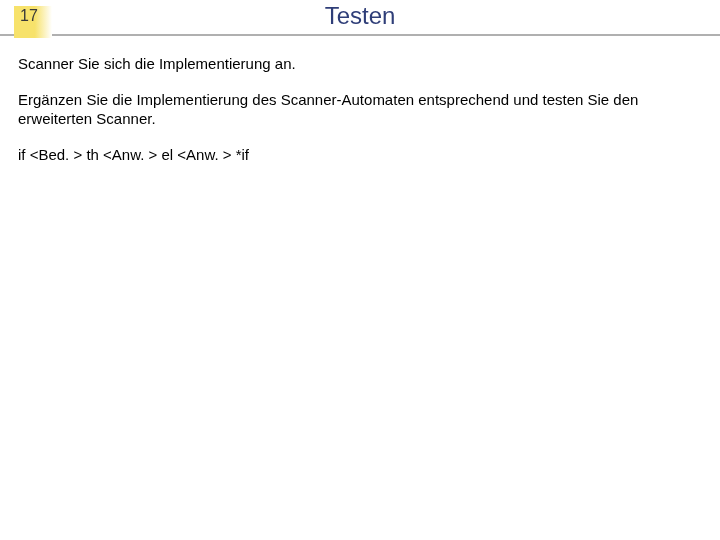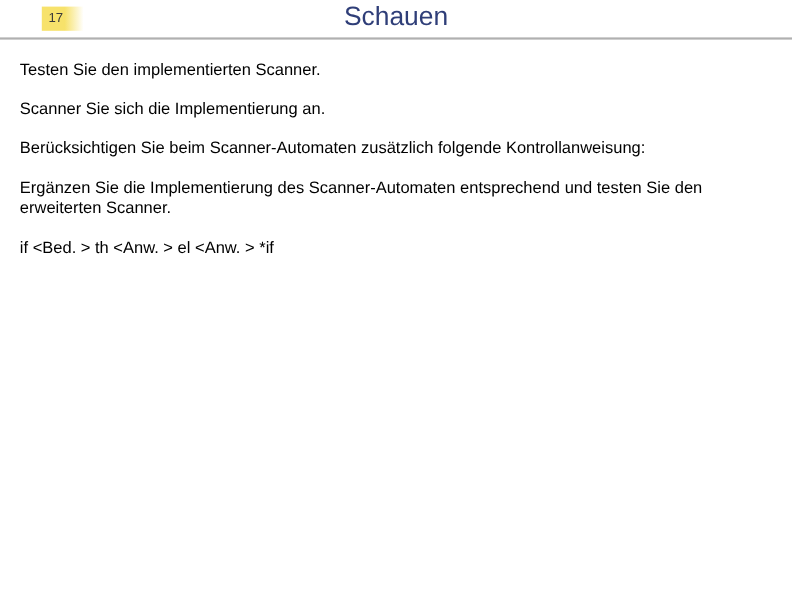--- a/index.html
+++ b/index.html
@@ -20,28 +20,27 @@
   .header {
     position: relative;
     height: 34px;
     border-bottom: 2px solid #b0b0b0;
   }
   .page-badge {
     position: absolute;
     left: 14px;
     top: 6px;
     width: 38px;
-    height: 22px;
+    height: 32px;
     background: linear-gradient(to right, #f7e26b 0%, #f7e26b 55%, #ffffff 100%);
     color: #3a3a3a;
-    font-size: 12px;
+    font-size: 16px;
     line-height: 20px;
     padding-left: 6px;
     box-sizing: border-box;
-    margin-left: 24px;
   }
   .title {
     position: absolute;
     left: 0;
     right: 0;
     top: 0;
     text-align: center;
     font-size: 24px;
     line-height: 32px;
     color: #2f3e78;
@@ -55,22 +54,20 @@
     line-height: 1.3;
     margin: 0 0 16px 0;
   }
 </style>
 </head>
 <body>
 
 <div class="slide">
   <div class="header">
     <div class="page-badge">17</div>
-    <div class="title">Schauen</div>
+    <div class="title">Testen</div>
   </div>
   <div class="body">
-    <p class="para">Testen Sie den implementierten Scanner.</p>
     <p class="para">Scanner Sie sich die Implementierung an.</p>
-    <p class="para">Berücksichtigen Sie beim Scanner-Automaten zusätzlich folgende Kontrollanweisung:</p>
     <p class="para">Ergänzen Sie die Implementierung des Scanner-Automaten entsprechend und testen Sie den erweiterten Scanner.</p>
     <p class="para">if &lt;Bed. &gt; th &lt;Anw. &gt; el &lt;Anw. &gt; *if</p>
   </div>
 </div>
 
 </body></html>

